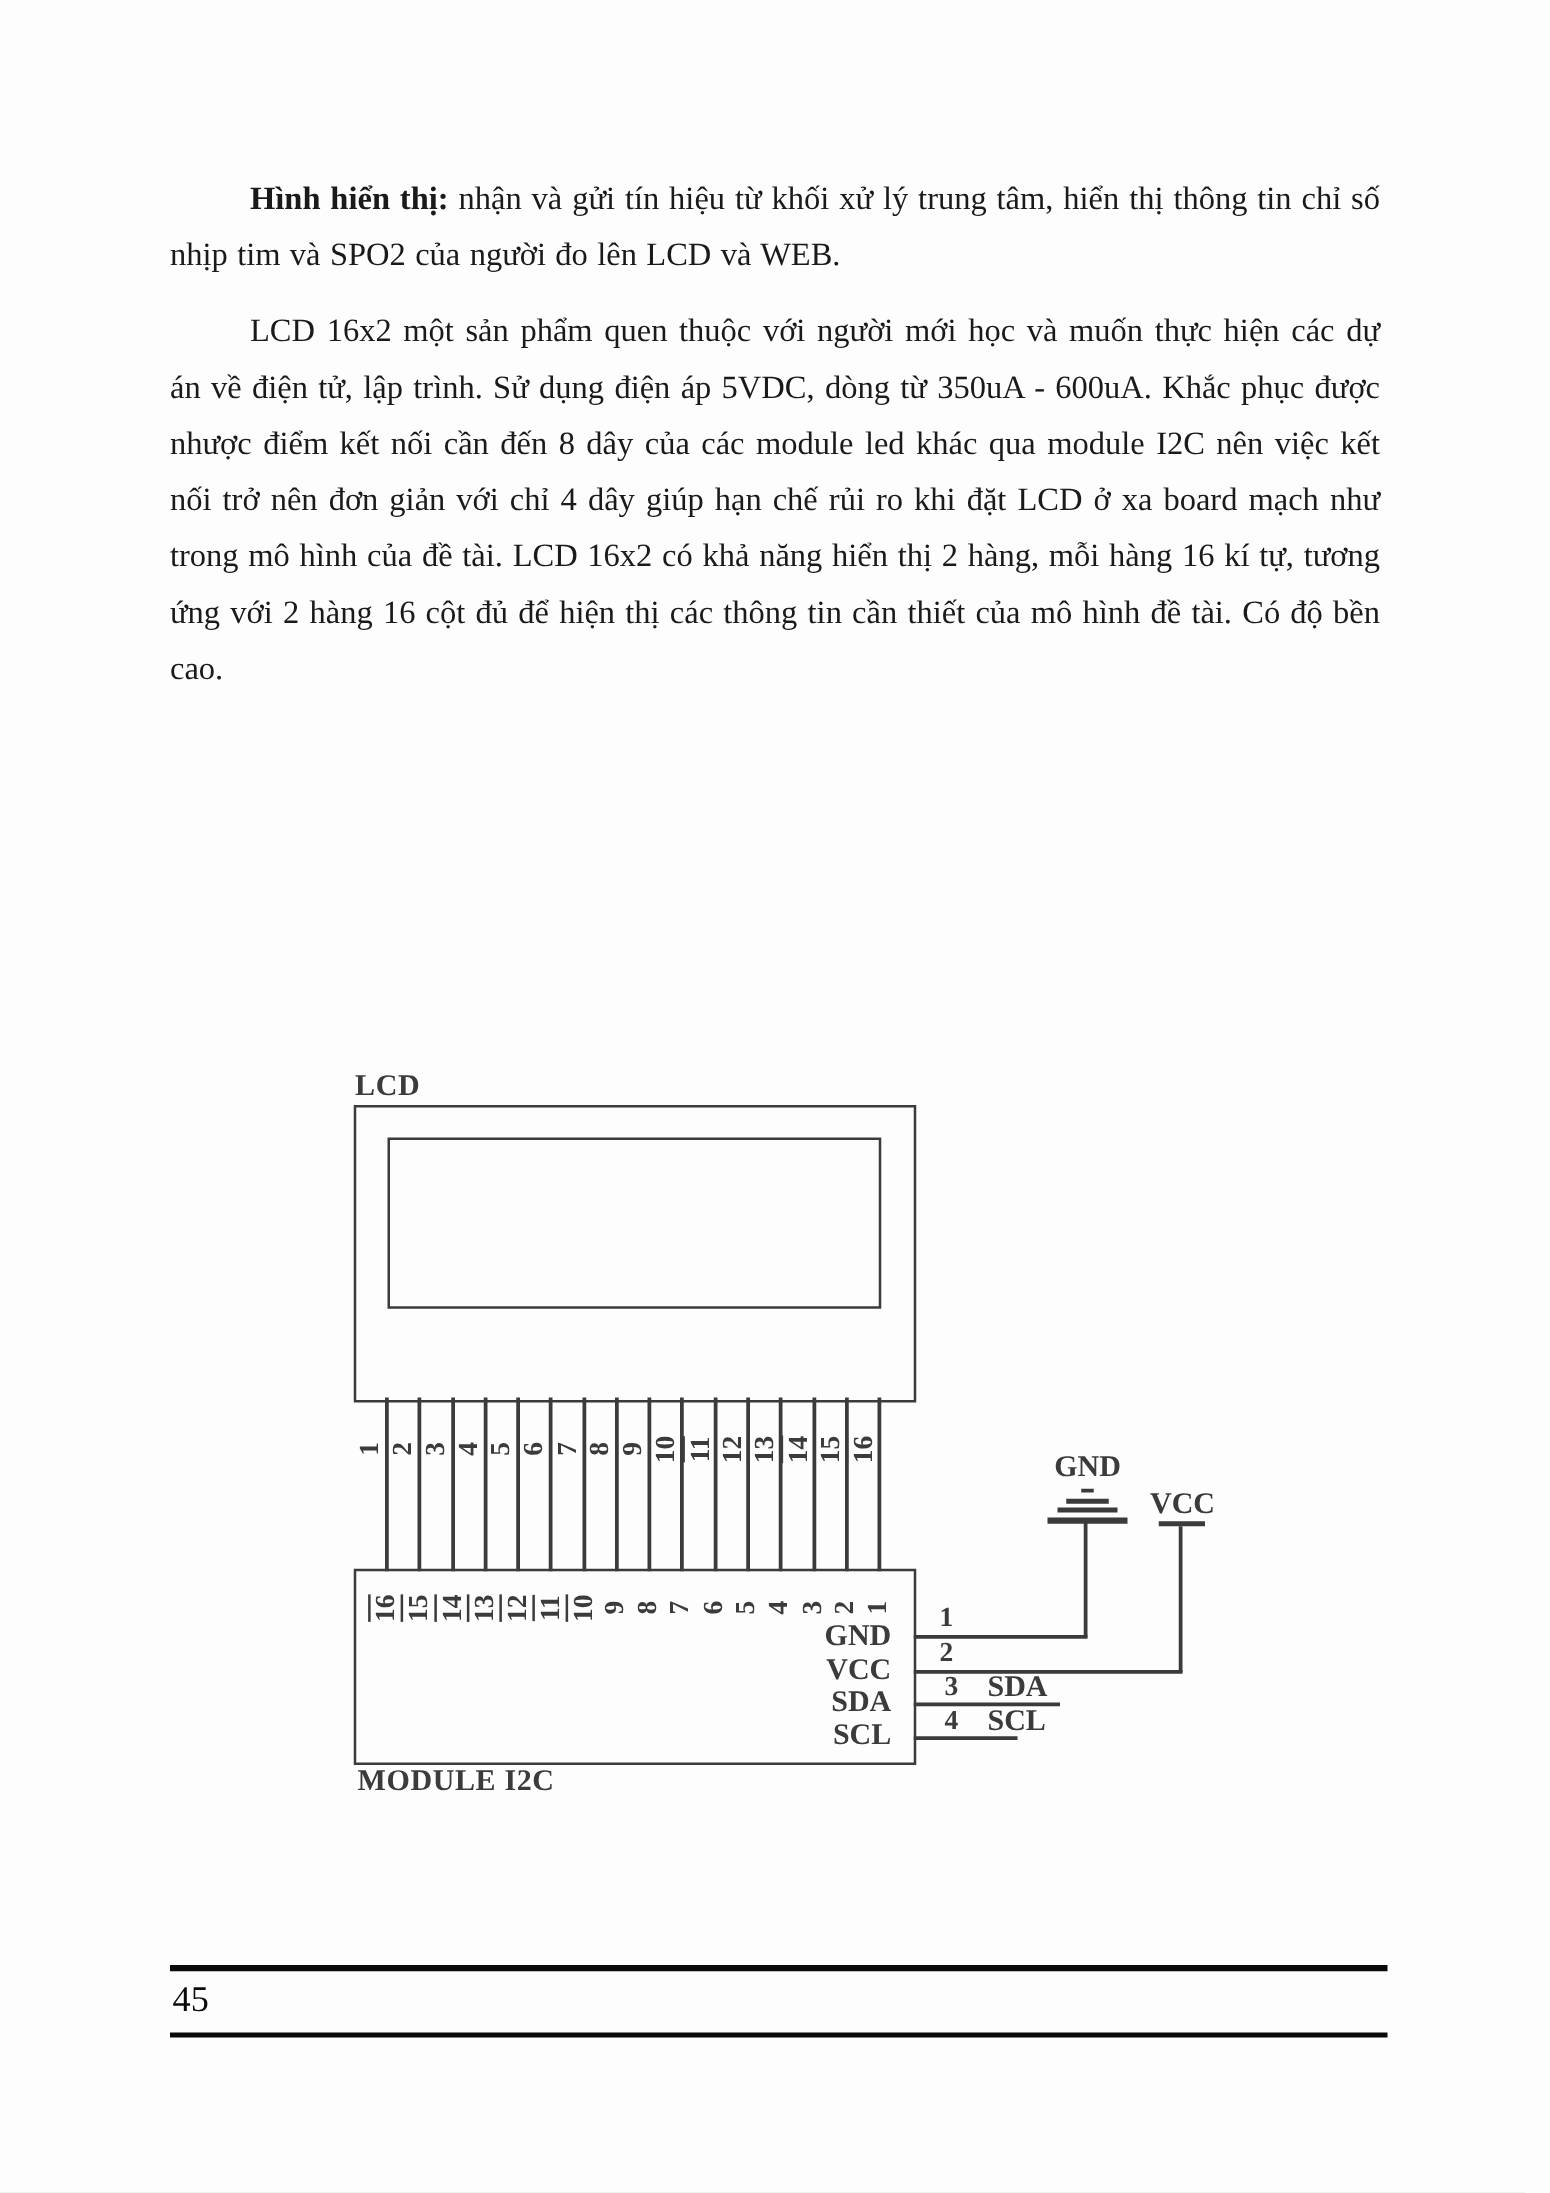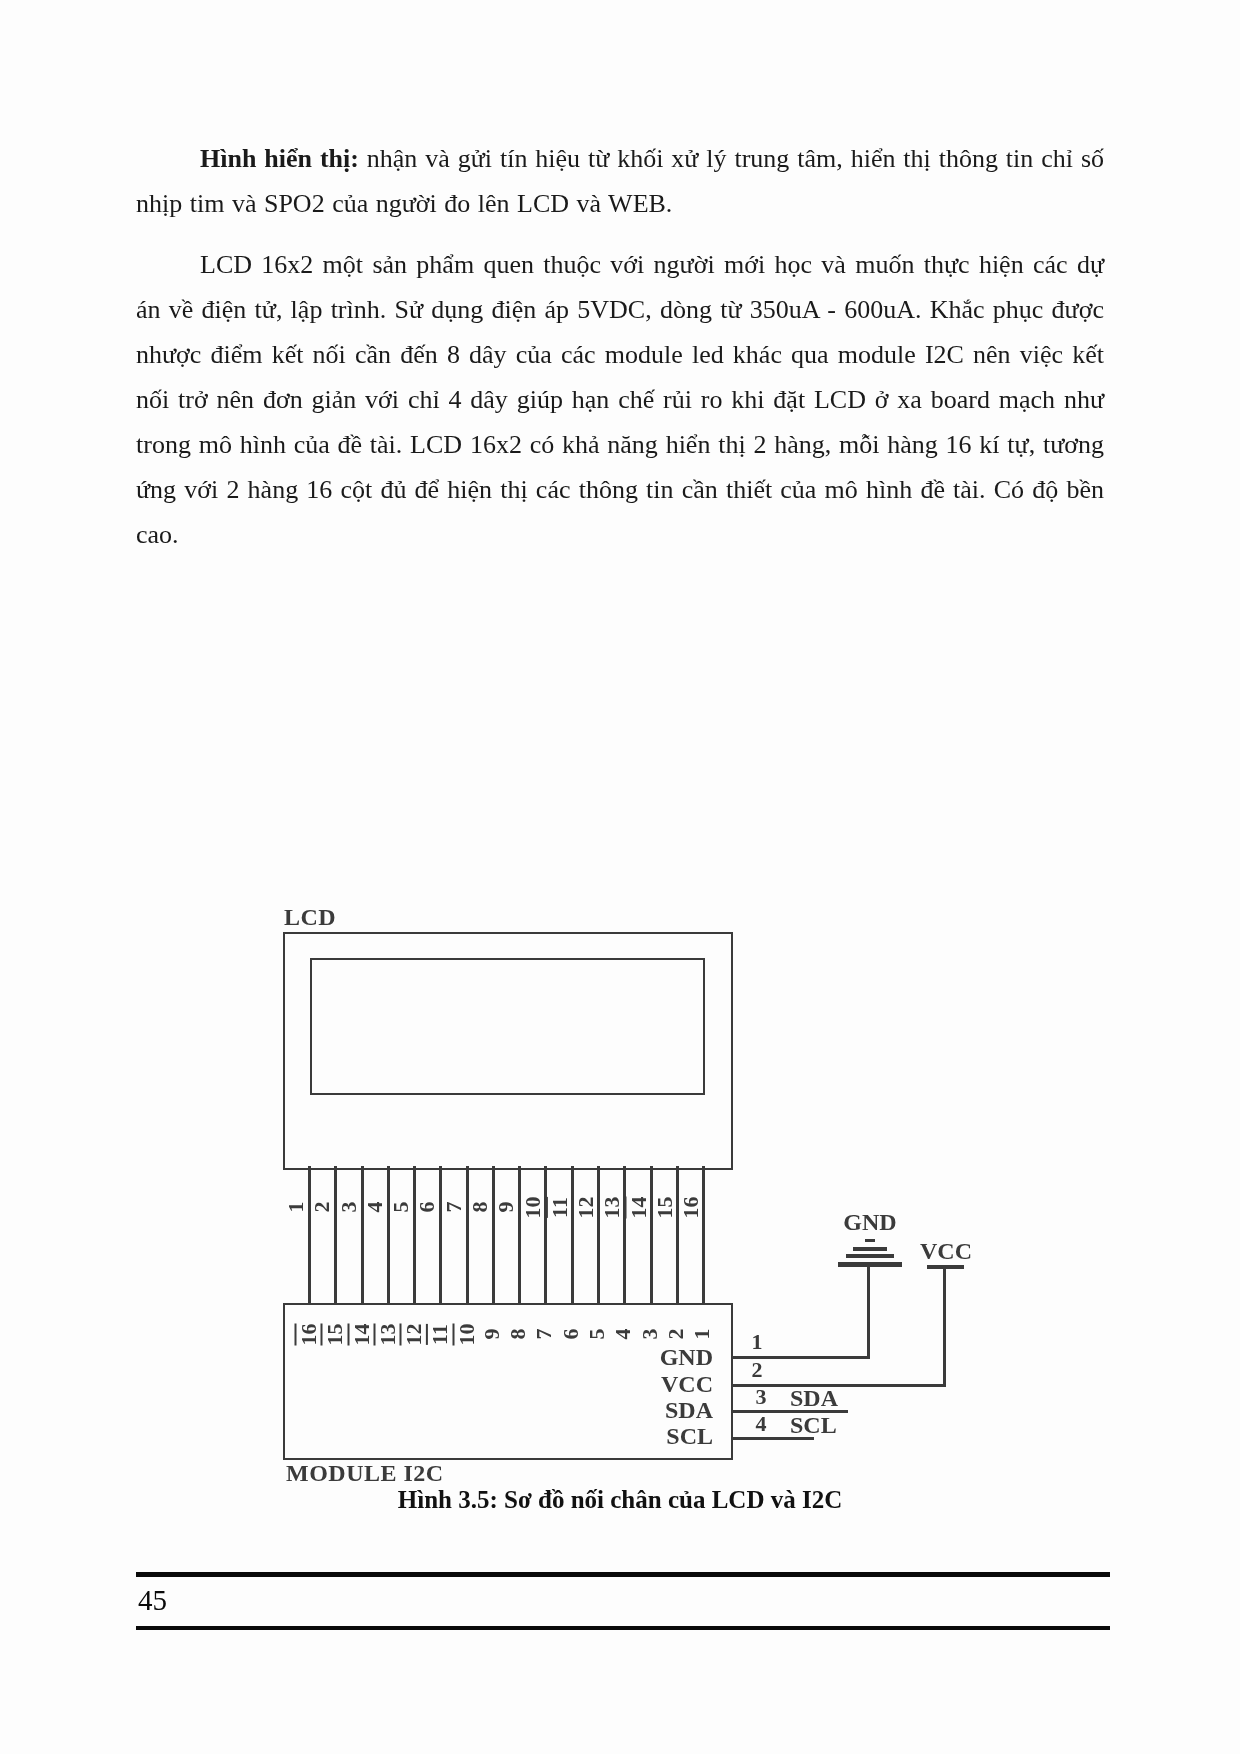--- a/index.html
+++ b/index.html
@@ -24,21 +24,21 @@
   .para{
     font-size:26px;line-height:45px;
     text-align:justify;
     text-indent:64px;
     margin:0 0 16px 0;
     word-spacing:1px;
   }
   .para b{font-weight:bold;}
 
   
-  .diagram{position:absolute;left:0;top:898px;width:1008px;height:610px;color:#3b3b3b;}
+  .diagram{position:absolute;left:0;top:850px;width:1008px;height:610px;color:#3b3b3b;}
   .dbox{position:absolute;border:2px solid #3b3b3b;background:transparent;}
   .lcd-box{left:283px;top:34px;width:446px;height:234px;}
   .lcd-screen{left:310px;top:60px;width:391px;height:133px;}
   .module-box{left:283px;top:405px;width:446px;height:153px;}
   .dlabel{position:absolute;font-weight:bold;font-size:24px;letter-spacing:0.5px;}
   .lcd-label{left:284px;top:6px;}
   .module-label{left:286px;top:562px;}
   .pin-wire{position:absolute;width:3px;background:#3b3b3b;top:268px;height:139px;}
   .pin-num{position:absolute;display:flex;align-items:center;justify-content:center;
            font-weight:bold;font-size:22px;color:#3b3b3b;}
@@ -225,19 +225,18 @@
     <div class="gnd-text">GND</div>
     <div class="gbar" style="left:865px;top:341px;width:10px;height:3px"></div>
     <div class="gbar" style="left:853px;top:349px;width:34px;height:4px"></div>
     <div class="gbar" style="left:846px;top:356px;width:48px;height:4px"></div>
     <div class="gbar" style="left:838px;top:364px;width:64px;height:5px"></div>
 
     <div class="vcc-text">VCC</div>
     <div class="gbar" style="left:927px;top:367px;width:37px;height:4px"></div>
   </div>
 
-  <div class="caption">Hình 3.5: Sơ đồ nối chân của LCD và I2C</div>
 
   <div class="footer">
     <span class="footer-page">45</span>
   </div>
 
 </div>
 
 </body></html>

